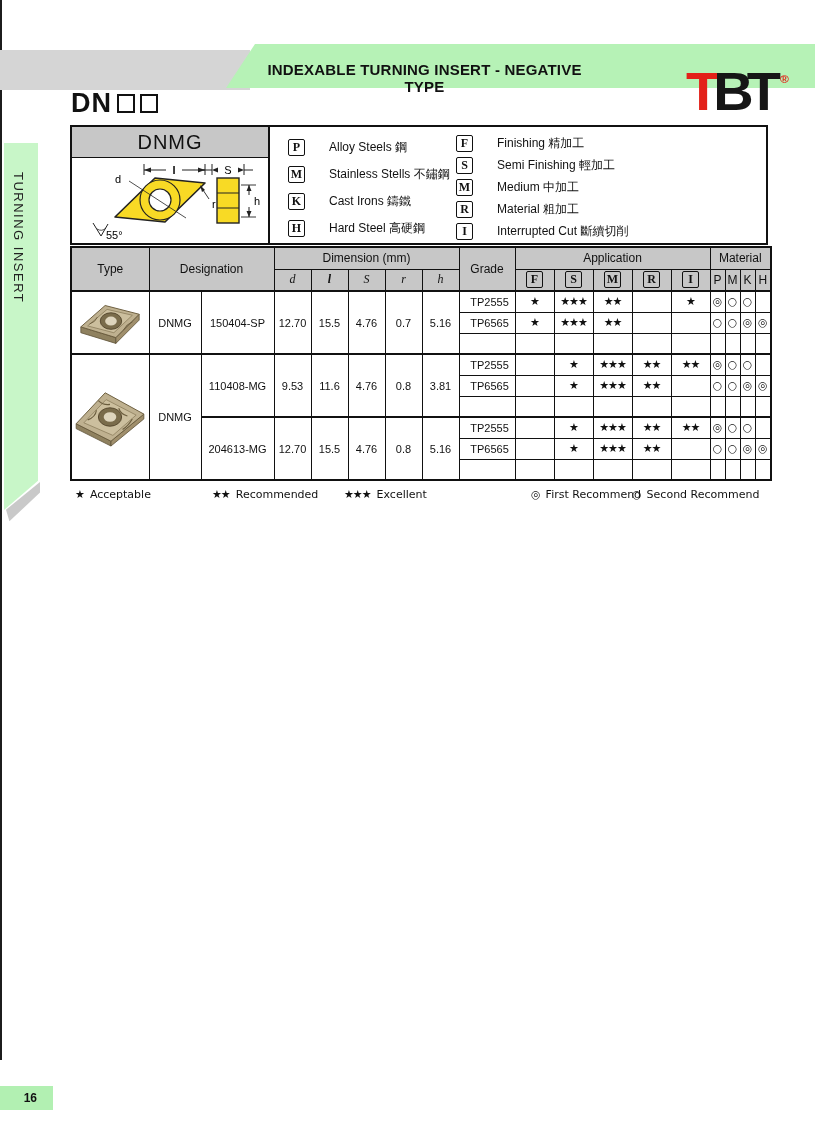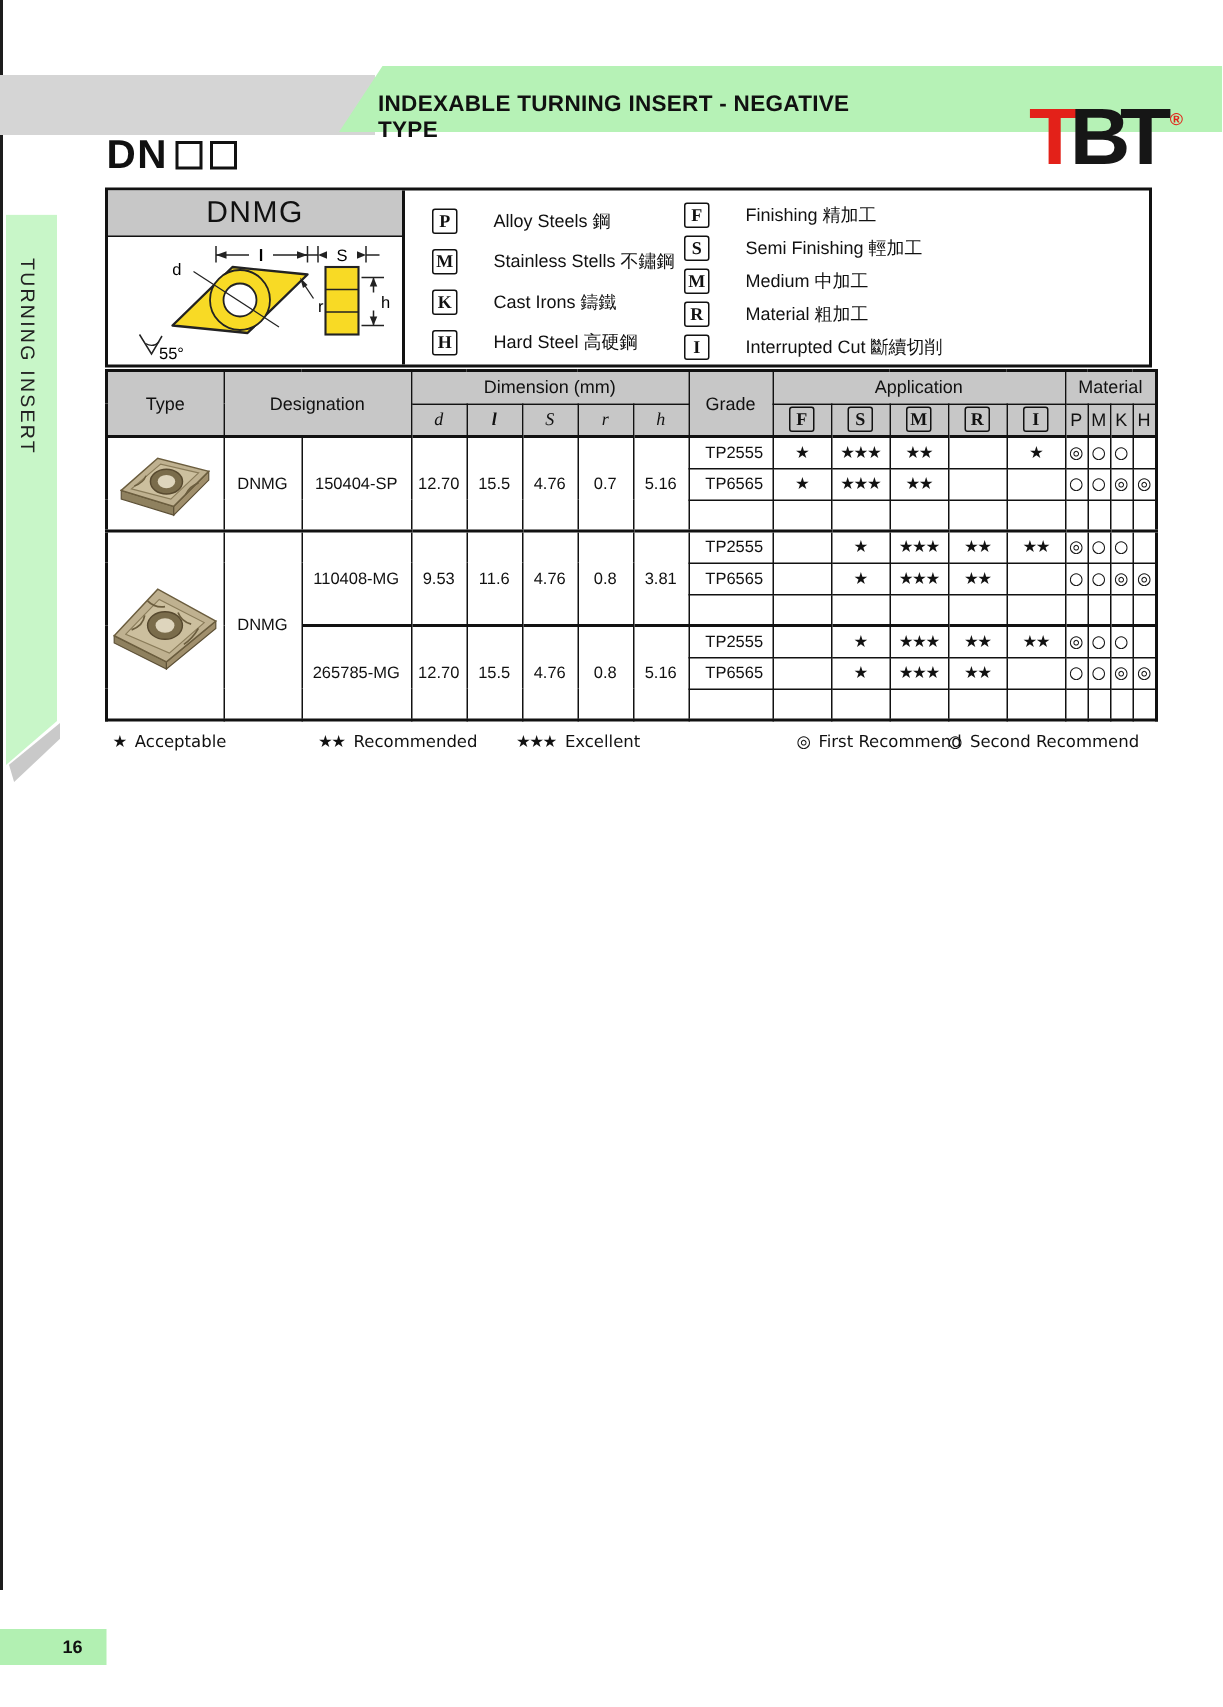--- a/index.html
+++ b/index.html
@@ -12,21 +12,21 @@
             clip-path:polygon(0 0,100% 0,100% 92%,0 100%);}
   .side-shadow{position:absolute;left:6px;top:482px;width:34px;height:48px;background:#c9c9c9;
             clip-path:polygon(0 58%,100% 0,100% 22%,10% 82%);}
   .side-label{position:absolute;left:11px;top:172px;writing-mode:vertical-lr;
             font-size:13px;letter-spacing:1.5px;color:#222;}
 
   
   .banner-gray{position:absolute;left:0;top:50px;width:250px;height:40px;background:#d5d5d5;}
   .banner-green{position:absolute;left:226px;top:44px;width:589px;height:44px;background:#b6f2b6;
             clip-path:polygon(29px 0,100% 0,100% 100%,0 100%);}
-  .banner-title{position:absolute;left:252px;top:61px;width:345px;text-align:left;
+  .banner-title{position:absolute;left:252px;top:61px;width:345px;text-align:center;
             font-size:15px;font-weight:bold;letter-spacing:.2px;}
   .logo{position:absolute;left:686px;top:48px;width:125px;height:70px;
         font-weight:900;font-size:56px;line-height:62px;letter-spacing:-7px;
         font-family:"Liberation Sans",sans-serif;transform:scaleY(.95);}
   .logo .t1{color:#e32119;} .logo .t2{color:#161616;}
   .logo sup{font-size:12px;letter-spacing:0;color:#e32119;vertical-align:28px;margin-left:6px;}
 
   
   .series-title{position:absolute;left:71px;top:88px;display:flex;align-items:center;
             font-size:27px;font-weight:600;letter-spacing:1px;}
@@ -66,21 +66,21 @@
   .dimhead{font-style:italic;font-family:"Liberation Serif",serif;font-size:12.5px;}
   .mat-head{font-size:11px;}
   .photo-cell svg{display:block;margin:0 auto;}
 
   
   .foot-legend{position:absolute;top:488px;font-size:11px;white-space:nowrap;
             font-family:"DejaVu Sans","Liberation Sans",sans-serif;}
   .foot-legend .sym{letter-spacing:-1px;margin-right:6px;}
 
   
-  .page-bar{position:absolute;left:0;top:1086px;width:71px;height:24px;background:#b2f0b2;
+  .page-bar{position:absolute;left:0;top:1086px;width:53px;height:24px;background:#b2f0b2;
             display:flex;align-items:center;justify-content:flex-end;padding-right:16px;
             box-sizing:border-box;font-size:12px;font-weight:bold;}
 
   
   .dg-label{font-family:"Liberation Sans",sans-serif;font-size:11px;}
 </style>
 </head>
 <body>
 
 <div id="page">
@@ -347,21 +347,21 @@
         <td class="app-cell"></td>
         <td class="app-cell"></td>
         <td class="app-cell"></td>
         <td class="app-cell"></td>
         <td class="mat-cell"></td>
         <td class="mat-cell"></td>
         <td class="mat-cell"></td>
         <td class="mat-cell"></td>
       </tr>
       <tr>
-        <td rowspan="3" class="bt2">265785-MG</td>
+        <td rowspan="3" class="bt2">204613-MG</td>
         <td rowspan="3" class="bt2">12.70</td>
         <td rowspan="3" class="bt2">15.5</td>
         <td rowspan="3" class="bt2">4.76</td>
         <td rowspan="3" class="bt2">0.8</td>
         <td rowspan="3" class="bt2">5.16</td>
         <td class="bt2 grade-cell">TP2555</td>
         <td class="bt2 app-cell"></td>
         <td class="bt2 app-cell">★</td>
         <td class="bt2 app-cell">★★★</td>
         <td class="bt2 app-cell">★★</td>

